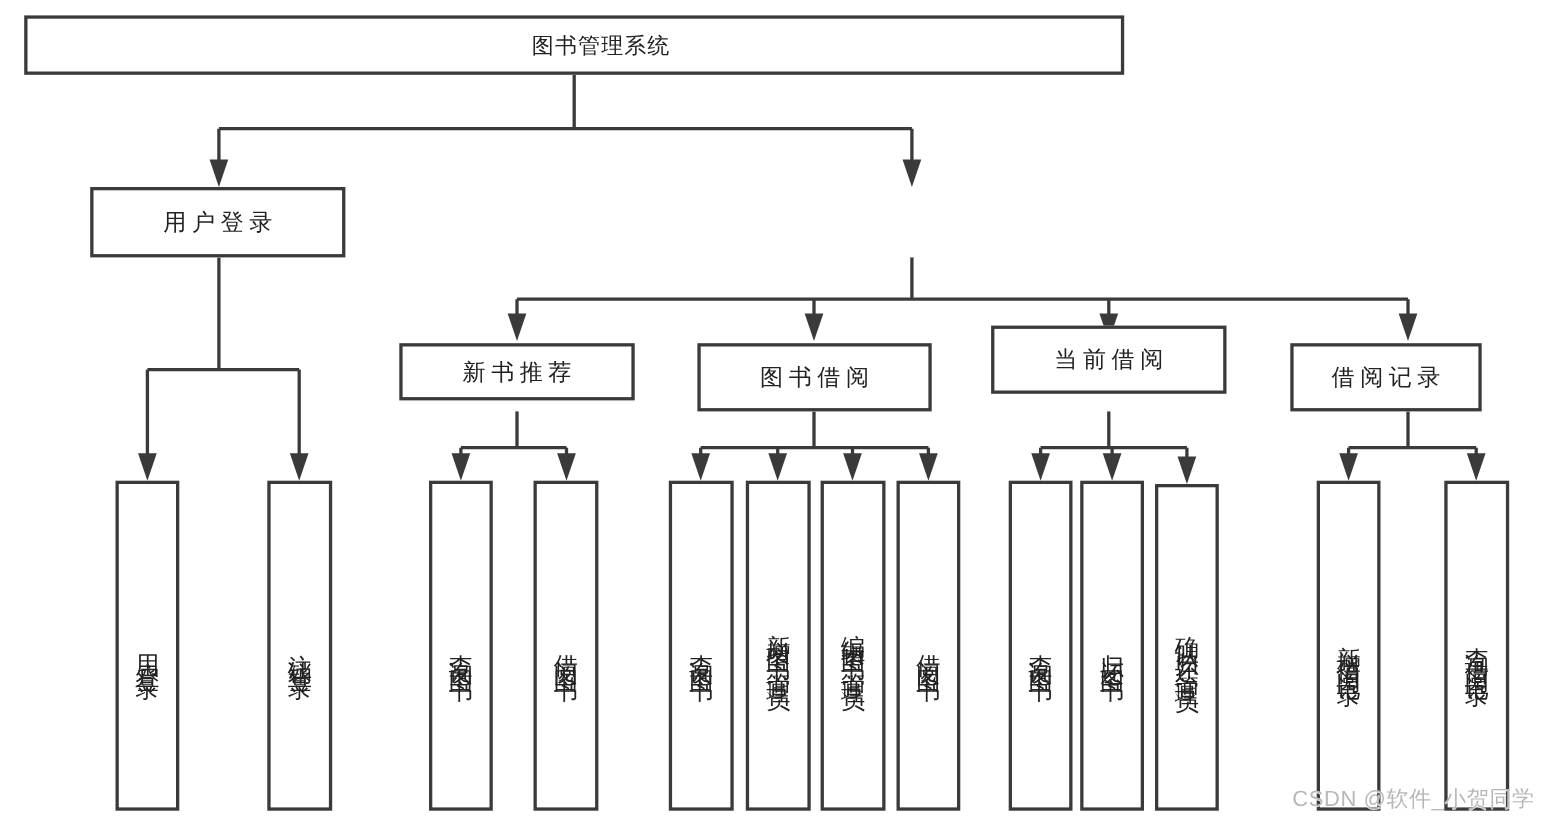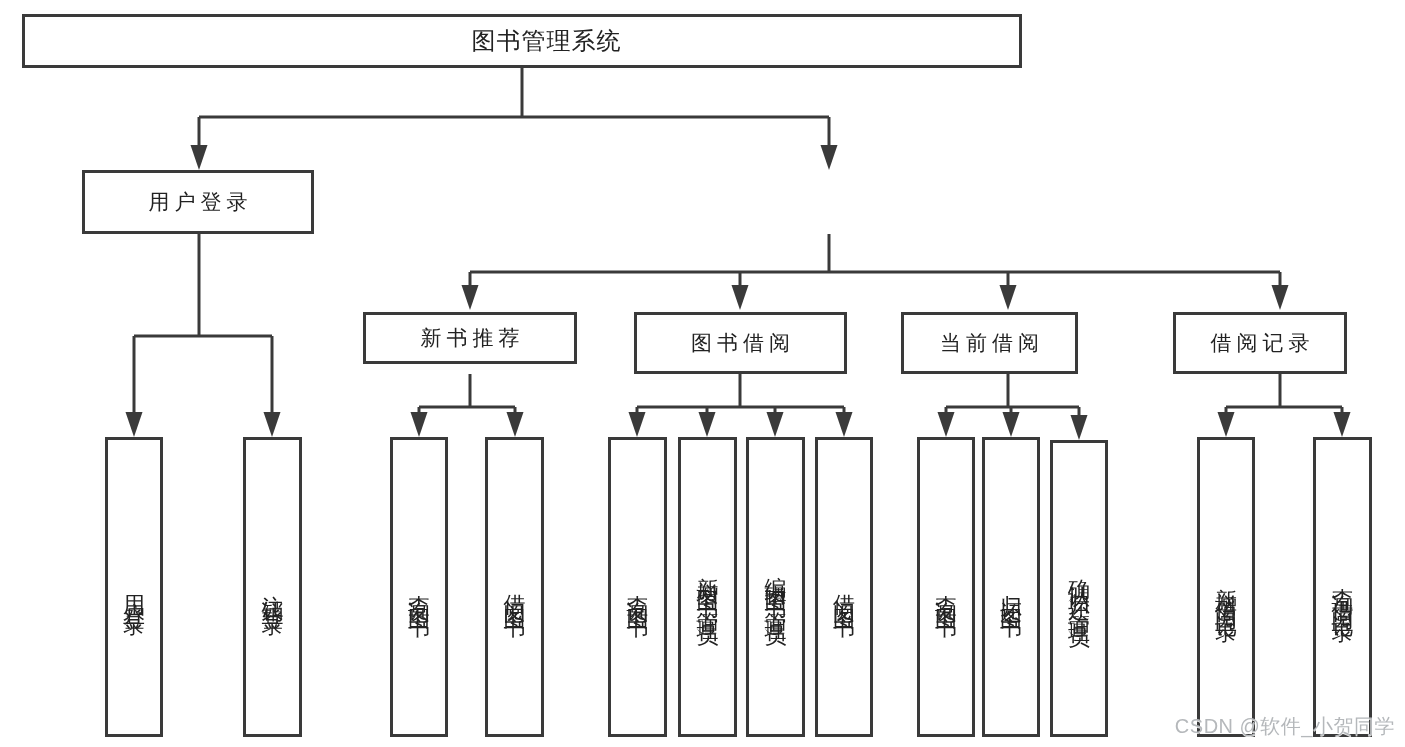--- a/index.html
+++ b/index.html
@@ -29,21 +29,21 @@
     color: var(--text, #222222);
   }
 
   .node.h .label {
     font-size: 21px;
     letter-spacing: 5px;
     margin-right: -5px;
     white-space: nowrap;
   }
   .node.root .label {
-    font-size: 24px;
+    font-size: 20px;
     letter-spacing: 1px;
     margin-right: -1px;
     margin-left: 48px;
   }
 
   .node.v .label {
     writing-mode: vertical-rl;
     font-size: 22px;
     letter-spacing: 7px;
     margin-bottom: -7px;
@@ -151,21 +151,21 @@
   <div class="node h" style="left:82px; top:170px; width:232px; height:64px;">
     <span class="label">用户登录</span>
   </div>
 
   <div class="node h" style="left:363px; top:312px; width:214px; height:52px;">
     <span class="label">新书推荐</span>
   </div>
   <div class="node h" style="left:634px; top:312px; width:213px; height:62px;">
     <span class="label">图书借阅</span>
   </div>
-  <div class="node h" style="left:901px; top:312px; width:177px; height:62px;">
+  <div class="node h" style="left:901px; top:296px; width:214px; height:62px;">
     <span class="label">当前借阅</span>
   </div>
   <div class="node h" style="left:1173px; top:312px; width:174px; height:62px;">
     <span class="label">借阅记录</span>
   </div>
 
   <div class="node v" style="left:105px; top:437px; width:58px; height:300px;">
     <span class="label">用户登录</span>
   </div>
   <div class="node v" style="left:243px; top:437px; width:59px; height:300px;">

